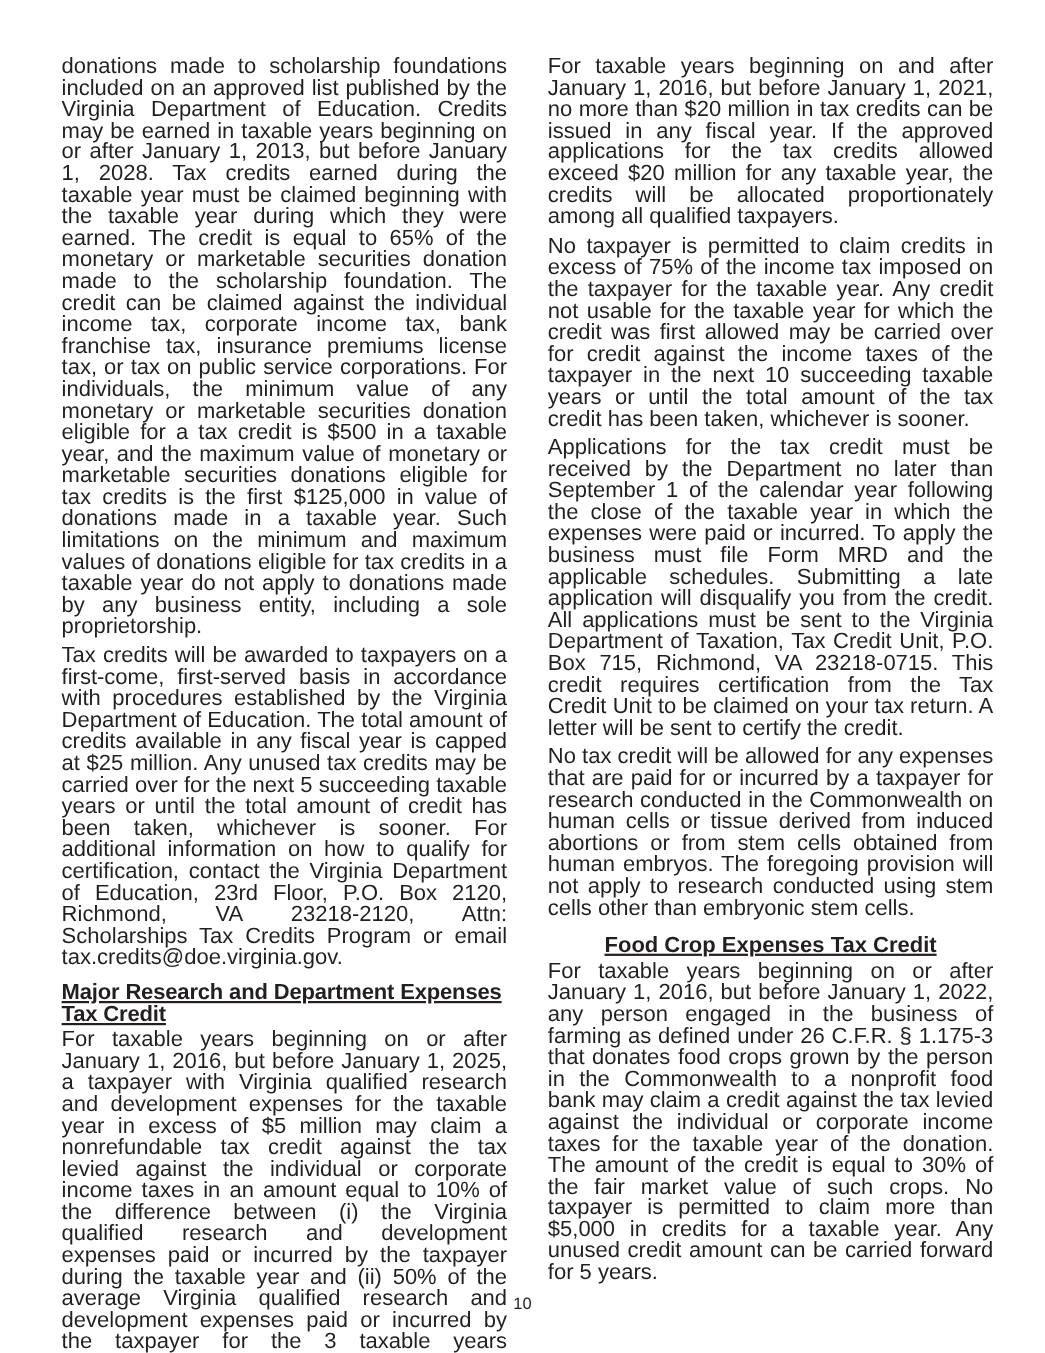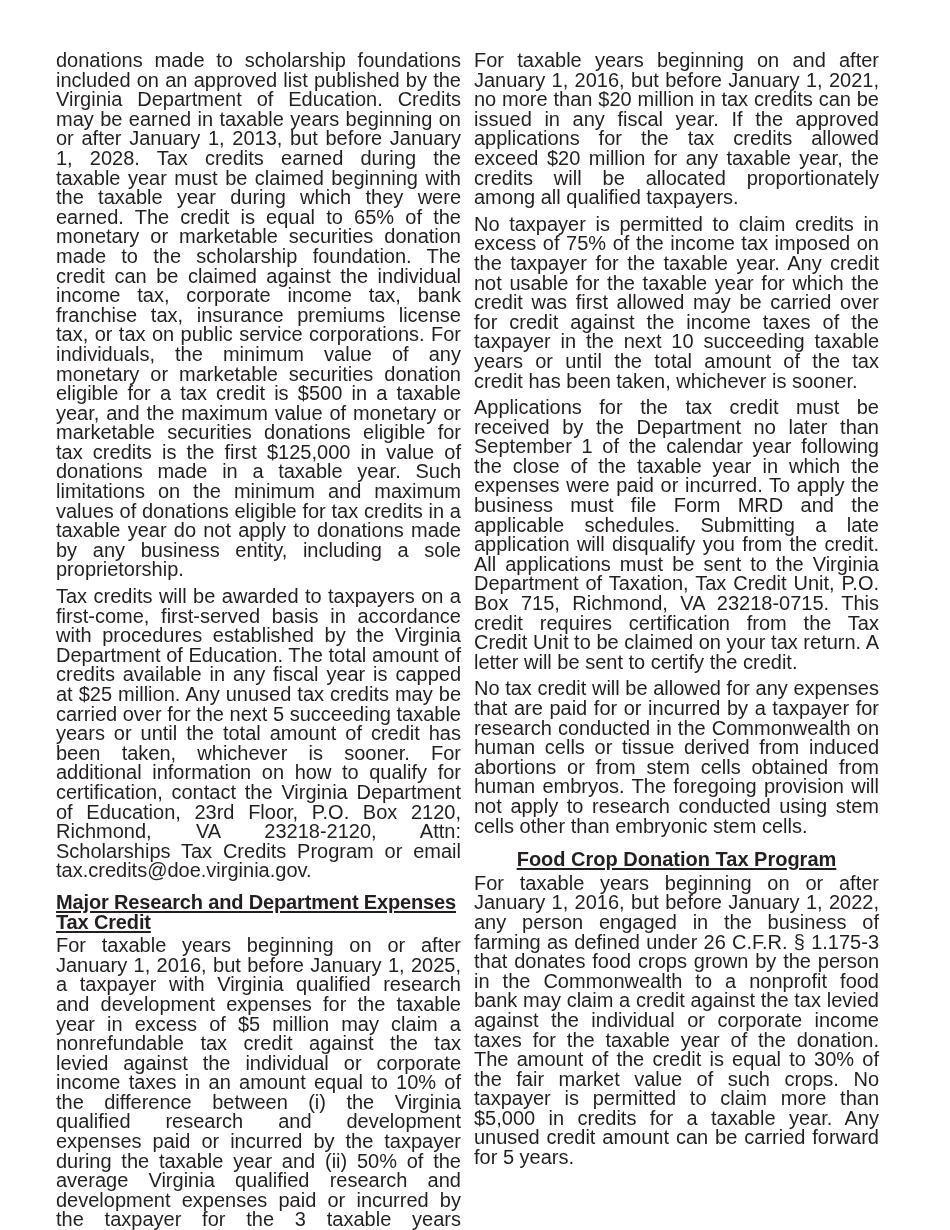--- a/index.html
+++ b/index.html
@@ -24,21 +24,21 @@
     .column {
       position: absolute;
       top: 51px;
       width: 405px;
       font-size: 20px;
       line-height: 19.6px;
       text-align: justify;
       hyphens: none;
     }
     .col-left { left: 56px; }
-    .col-right { left: 474px; }
+    .col-right { left: 498px; }
     p {
       margin: 0 0 7px 0;
     }
     .heading {
       font-weight: bold;
       text-decoration: underline;
       text-underline-offset: 2px;
       margin: 12px 0 4px 0;
       line-height: 19.6px;
     }
@@ -65,17 +65,18 @@
     <p><span>Tax credits will be awarded to taxpayers on a first-come, first-served basis in accordance with procedures established by the Virginia Department of Education. The total amount of credits available in any fiscal year is capped at $25 million. Any unused tax credits may be carried over for the next 5 succeeding taxable years or until the total amount of credit has been taken, whichever is sooner. For additional information on how to qualify for certification, contact </span><b>the Virginia Department of Education, 23rd Floor, P.O. Box 2120, Richmond, VA 23218-2120, Attn: Scholarships Tax Credits Program</b><span> or email </span><b>tax.credits@doe.virginia.gov.</b></p>
     <div class="heading heading-left">Major Research and Department Expenses Tax Credit</div>
     <p>For taxable years beginning on or after January 1, 2016, but before January 1, 2025, a taxpayer with Virginia qualified research and development expenses for the taxable year in excess of $5 million may claim a nonrefundable tax credit against the tax levied against the individual or corporate income taxes in an amount equal to 10% of the difference between (i) the Virginia qualified research and development expenses paid or incurred by the taxpayer during the taxable year and (ii) 50% of the average Virginia qualified research and development expenses paid or incurred by the taxpayer for the 3 taxable years immediately preceding the taxable year for which the credit is being determined. If the taxpayer did not pay or incur Virginia qualified research and development expenses in any 1 of the 3 taxable years immediately preceding the taxable year for which the credit is being determined, the tax credit is equal 5% of the Virginia qualified research and development expenses paid or incurred by the taxpayer during the relevant taxable year.</p>
   </div>
 
   <div class="column col-right">
     <p>For taxable years beginning on and after January 1, 2016, but before January 1, 2021, no more than $20 million in tax credits can be issued in any fiscal year. If the approved applications for the tax credits allowed exceed $20 million for any taxable year, the credits will be allocated proportionately among all qualified taxpayers.</p>
     <p>No taxpayer is permitted to claim credits in excess of 75% of the income tax imposed on the taxpayer for the taxable year. Any credit not usable for the taxable year for which the credit was first allowed may be carried over for credit against the income taxes of the taxpayer in the next 10 succeeding taxable years or until the total amount of the tax credit has been taken, whichever is sooner.</p>
     <p><span>Applications for the tax credit must be received by the Department no later than September 1 of the calendar year following the close of the taxable year in which the expenses were paid or incurred. To apply the business must file </span><b>Form MRD</b><span> and the applicable schedules. Submitting a late application will disqualify you from the credit. All applications must be sent to the </span><b>Virginia Department of Taxation, Tax Credit Unit, P.O. Box 715, Richmond, VA 23218-0715</b><span>. This credit requires certification from the Tax Credit Unit to be claimed on your tax return. A letter will be sent to certify the credit.</span></p>
     <p>No tax credit will be allowed for any expenses that are paid for or incurred by a taxpayer for research conducted in the Commonwealth on human cells or tissue derived from induced abortions or from stem cells obtained from human embryos. The foregoing provision will not apply to research conducted using stem cells other than embryonic stem cells.</p>
-    <div class="heading heading-center">Food Crop Donation Tax Program</div>
+    <div class="heading heading-center">Food Crop Expenses Tax Credit</div>
     <p>For taxable years beginning on or after January 1, 2016, but before January 1, 2022, any person engaged in the business of farming as defined under 26 C.F.R. § 1.175-3 that donates food crops grown by the person in the Commonwealth to a nonprofit food bank may claim a credit against the tax levied against the individual or corporate income taxes for the taxable year of the donation. The amount of the credit is equal to 30% of the fair market value of such crops. No taxpayer is permitted to claim more than $5,000 in credits for a taxable year. Any unused credit amount can be carried forward for 5 years.</p>
   </div>
 
+  <div class="page-number">10</div>
 </div>
 
 </body></html>

